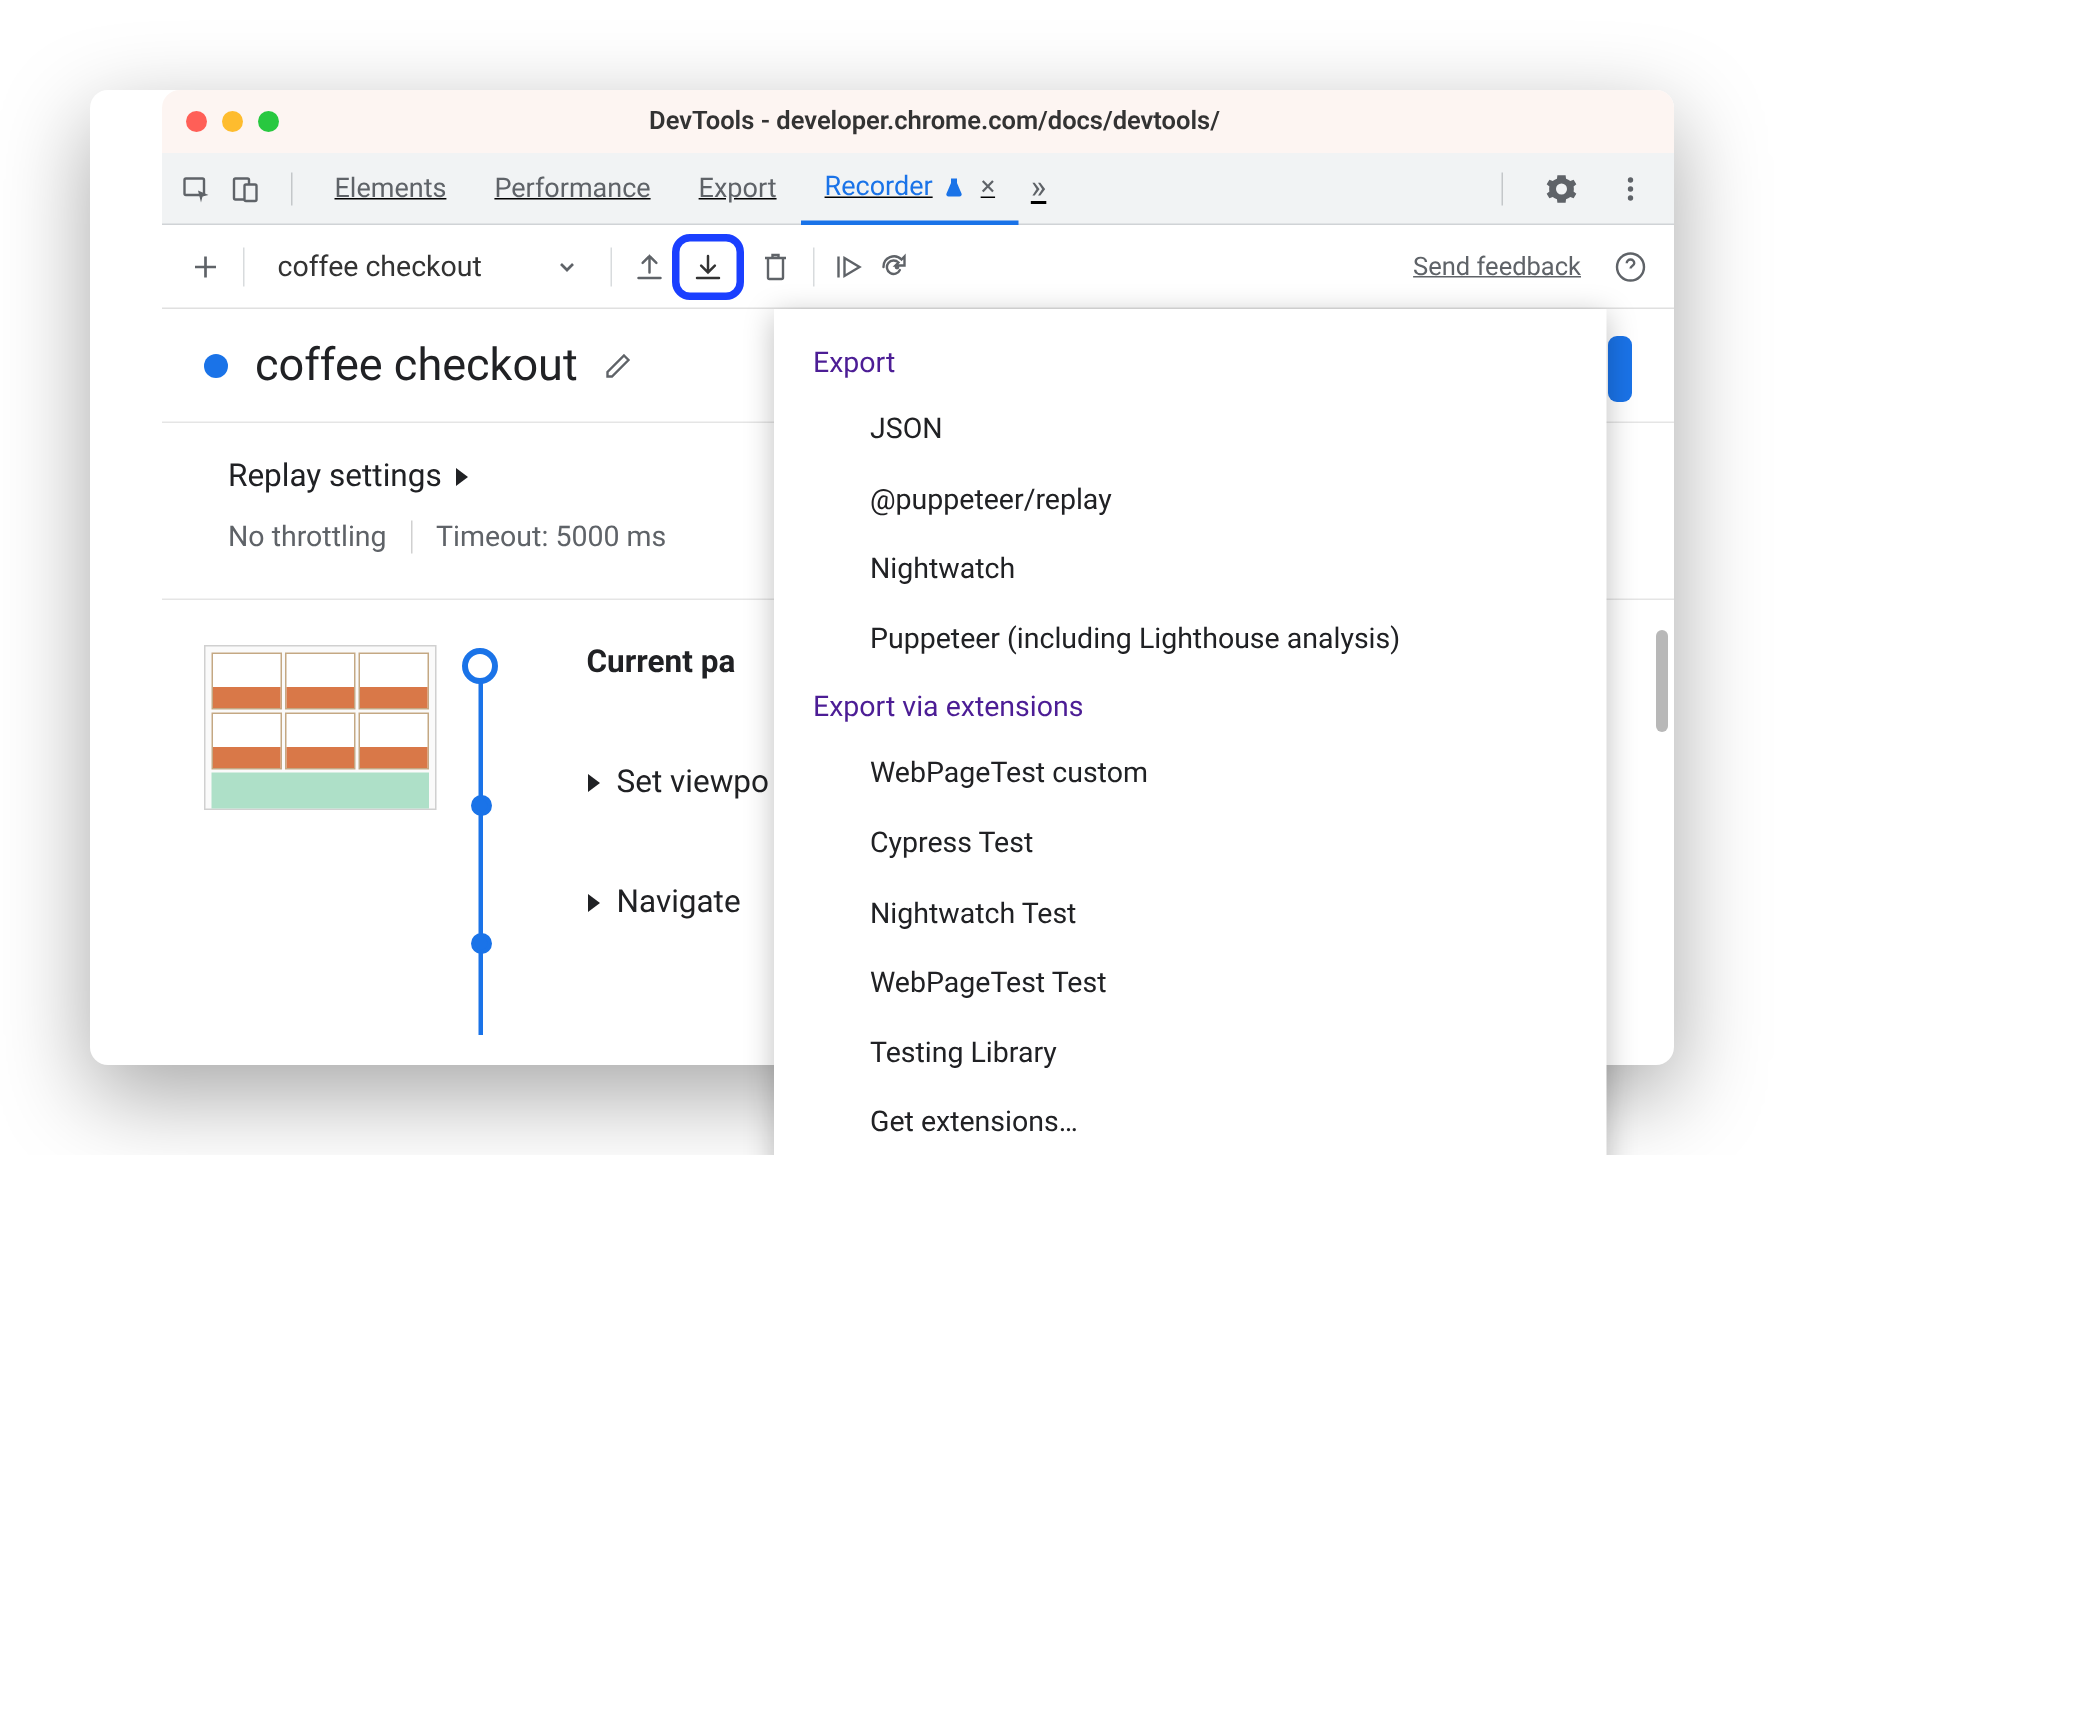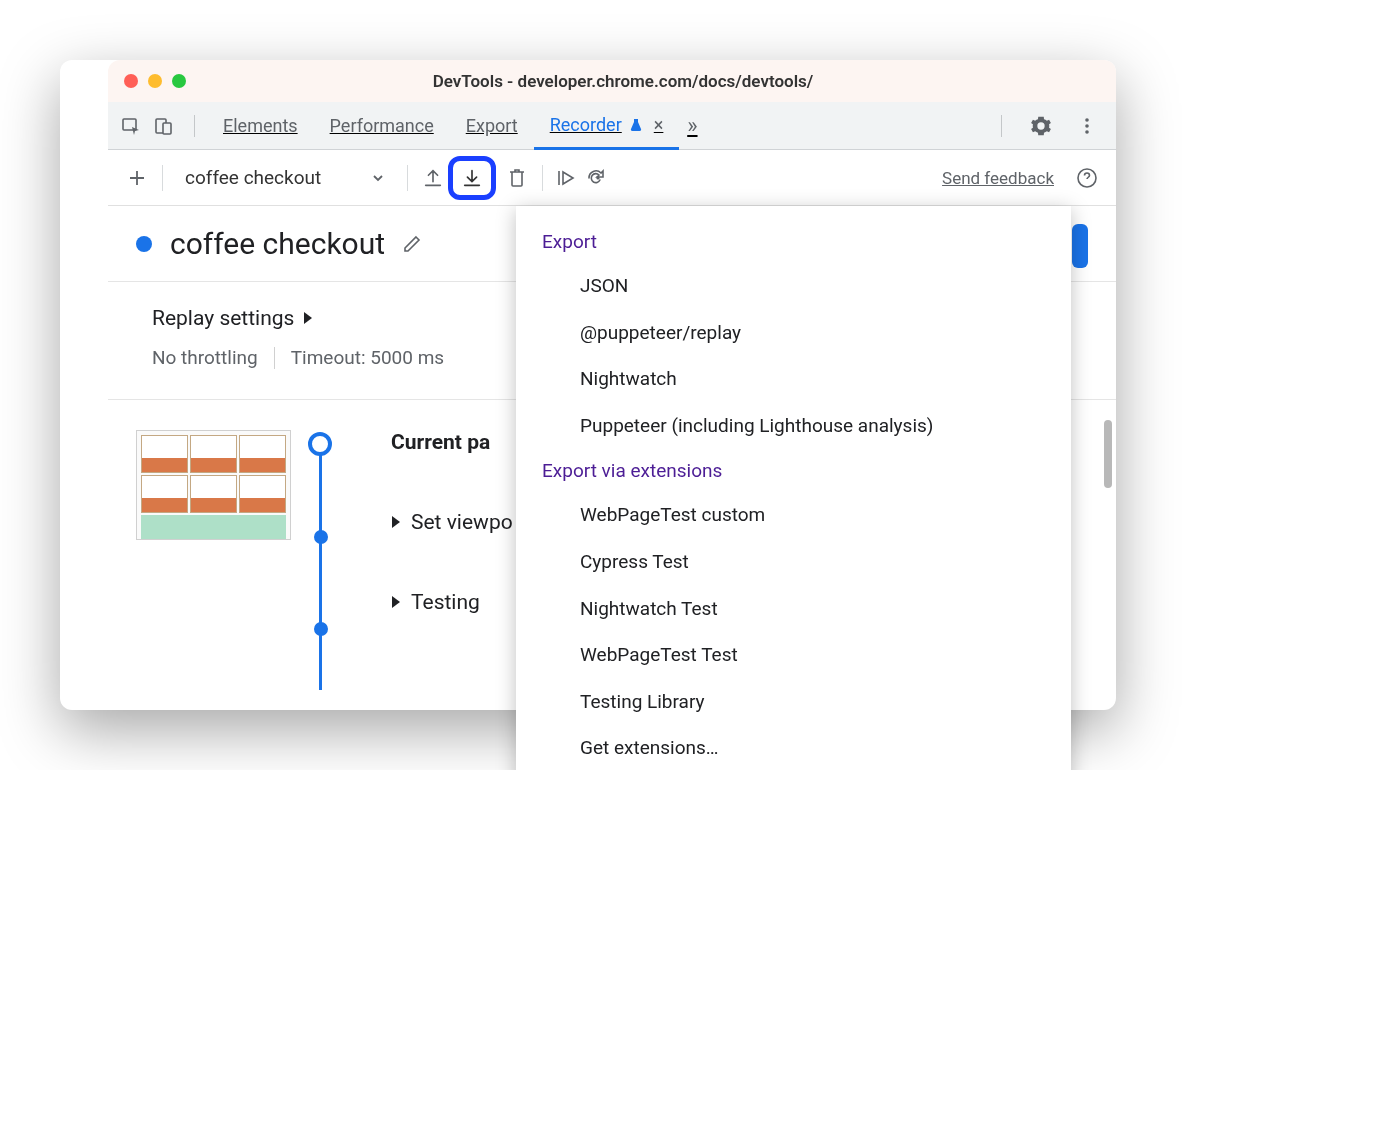--- a/index.html
+++ b/index.html
@@ -212,21 +212,21 @@
         <div class="step">
           <svg width="10" height="14" viewBox="0 0 10 14" fill="#202124">
               <path d="M1 1l8 6-8 6z"></path>
             </svg>
           <span>Set viewpo</span>
         </div>
         <div class="step">
           <svg width="10" height="14" viewBox="0 0 10 14" fill="#202124">
               <path d="M1 1l8 6-8 6z"></path>
             </svg>
-          <span>Testing</span>
+          <span>Navigate</span>
         </div>
       </div>
       <div class="scroll-thumb" style="top:20px"></div>
     </div>
 
     <div class="dropdown-menu">
       <div class="dd-header">Export</div>
       <div class="dd-item">JSON</div>
       <div class="dd-item">@puppeteer/replay</div>
       <div class="dd-item">Nightwatch</div>

